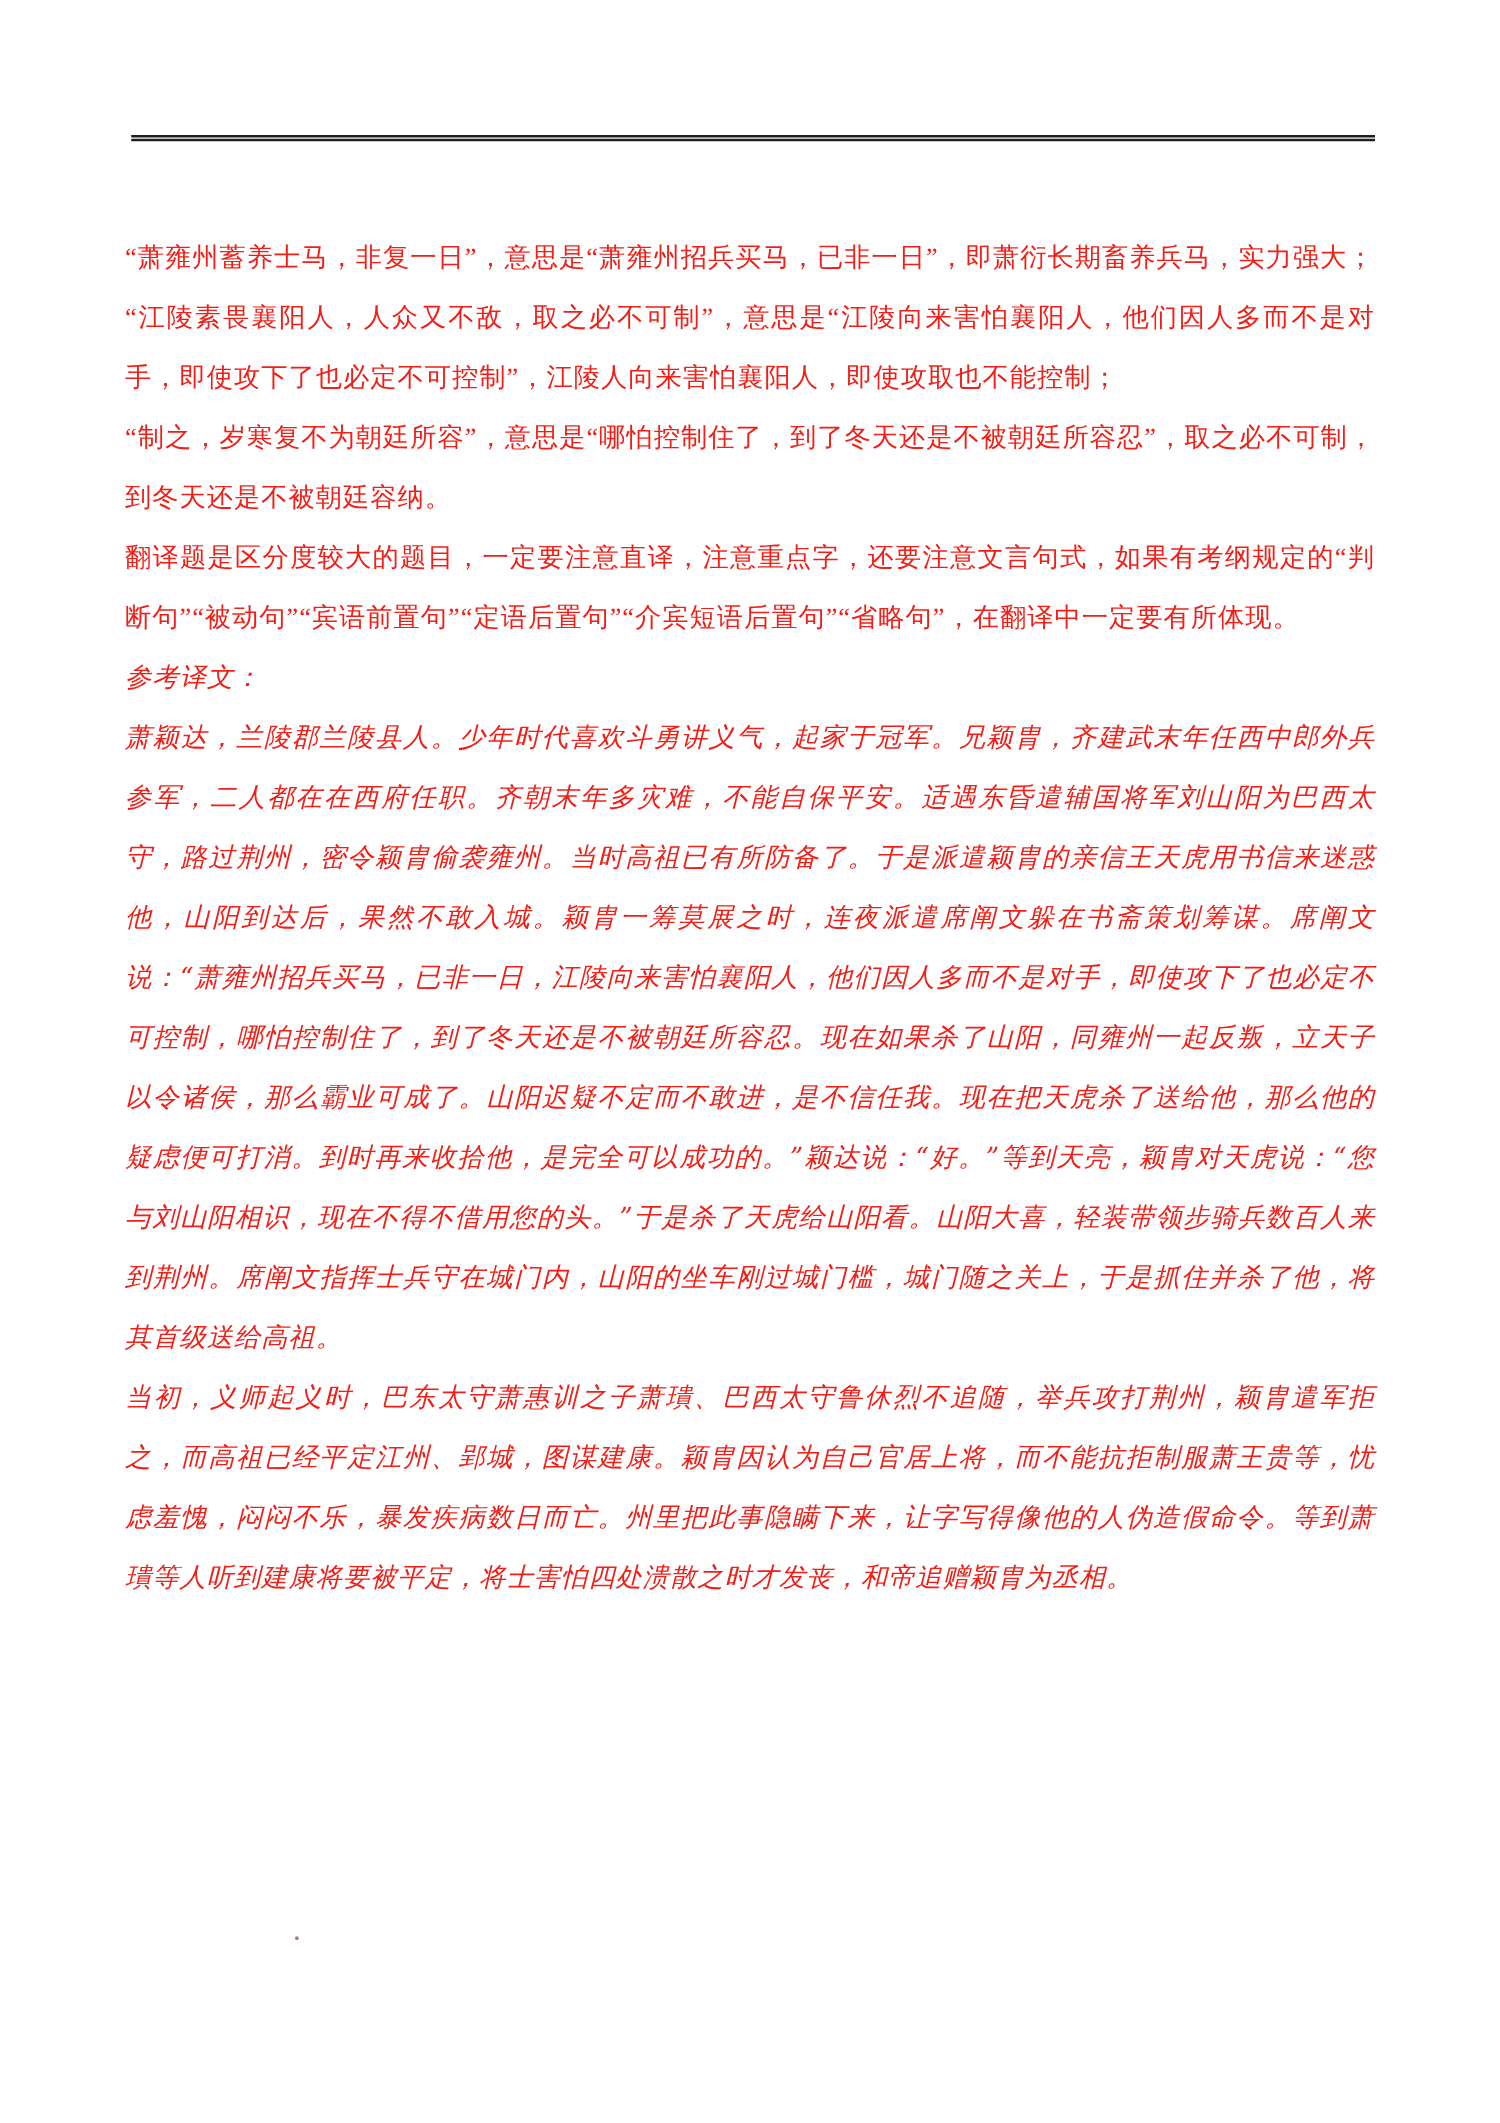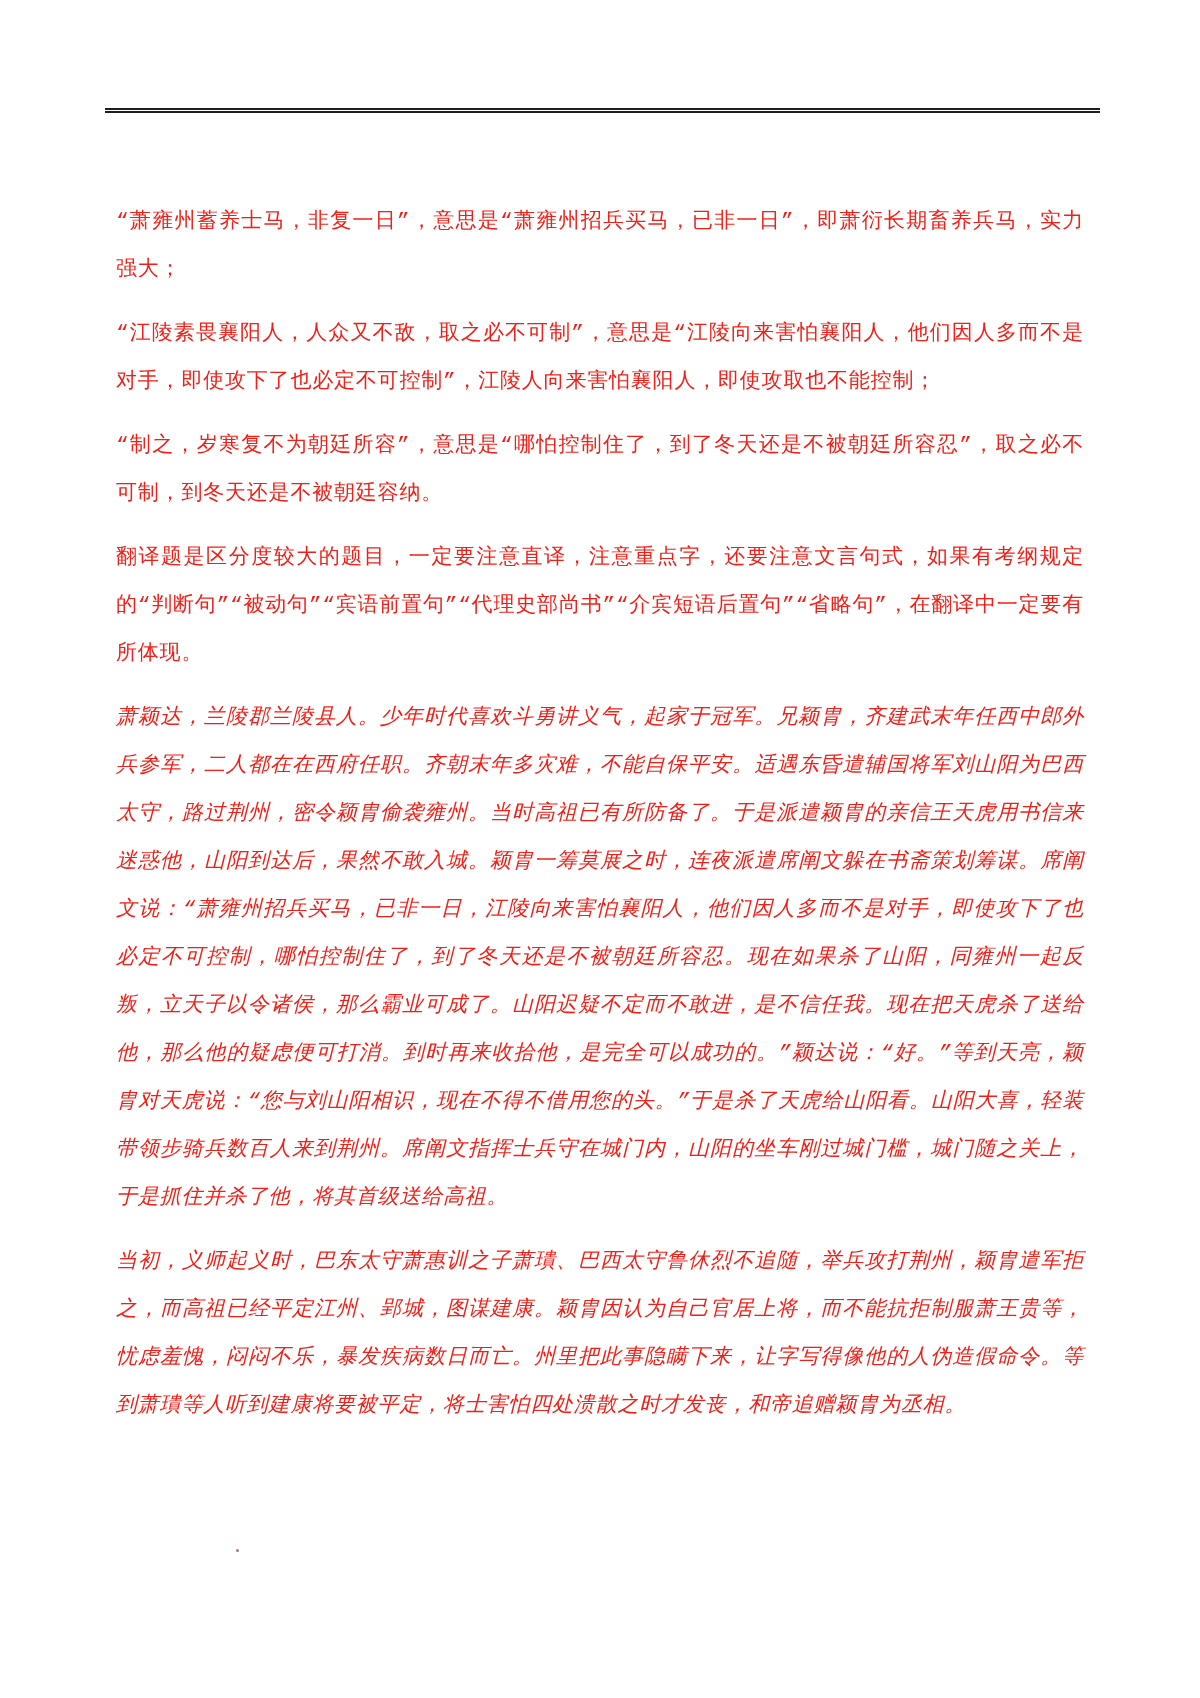--- a/index.html
+++ b/index.html
@@ -33,23 +33,22 @@
     top: 182px;
     width: 1000px;
     color: #f02018;
     font-size: 21px;
     line-height: 48px;
     letter-spacing: 0.8px;
     text-align: justify;
     text-justify: inter-ideograph;
   }
   .content p {
-    margin: 16px;
+    margin: 0;
     padding: 0;
-    font-family: Liberation Mono, monospace;
   }
   .song {
     font-family: "Liberation Serif", "DejaVu Serif", serif;
     font-style: normal;
   }
   .kai {
     font-family: "DejaVu Serif", "Liberation Serif", serif;
     font-style: italic;
   }
   .stray {
@@ -68,22 +67,23 @@
 <div class="page">
 
   <div class="rule"></div>
 
   <div class="content">
 
     <p class="song">“萧雍州蓄养士马，非复一日”，意思是“萧雍州招兵买马，已非一日”，即萧衍长期畜养兵马，实力强大；</p>
     <p class="song">“江陵素畏襄阳人，人众又不敌，取之必不可制”，意思是“江陵向来害怕襄阳人，他们因人多而不是对手，即使攻下了也必定不可控制”，江陵人向来害怕襄阳人，即使攻取也不能控制；</p>
     <p class="song">“制之，岁寒复不为朝廷所容”，意思是“哪怕控制住了，到了冬天还是不被朝廷所容忍”，取之必不可制，到冬天还是不被朝廷容纳。</p>
 
-    <p class="song">翻译题是区分度较大的题目，一定要注意直译，注意重点字，还要注意文言句式，如果有考纲规定的“判断句”“被动句”“宾语前置句”“代理史部尚书”“介宾短语后置句”“省略句”，在翻译中一定要有所体现。</p>
+    <p class="song">翻译题是区分度较大的题目，一定要注意直译，注意重点字，还要注意文言句式，如果有考纲规定的“判断句”“被动句”“宾语前置句”“定语后置句”“介宾短语后置句”“省略句”，在翻译中一定要有所体现。</p>
 
+    <p class="kai">参考译文：</p>
     <p class="kai">萧颖达，兰陵郡兰陵县人。少年时代喜欢斗勇讲义气，起家于冠军。兄颖胄，齐建武末年任西中郎外兵参军，二人都在在西府任职。齐朝末年多灾难，不能自保平安。适遇东昏遣辅国将军刘山阳为巴西太守，路过荆州，密令颖胄偷袭雍州。当时高祖已有所防备了。于是派遣颖胄的亲信王天虎用书信来迷惑他，山阳到达后，果然不敢入城。颖胄一筹莫展之时，连夜派遣席阐文躲在书斋策划筹谋。席阐文说：“萧雍州招兵买马，已非一日，江陵向来害怕襄阳人，他们因人多而不是对手，即使攻下了也必定不可控制，哪怕控制住了，到了冬天还是不被朝廷所容忍。现在如果杀了山阳，同雍州一起反叛，立天子以令诸侯，那么霸业可成了。山阳迟疑不定而不敢进，是不信任我。现在把天虎杀了送给他，那么他的疑虑便可打消。到时再来收拾他，是完全可以成功的。”颖达说：“好。”等到天亮，颖胄对天虎说：“您与刘山阳相识，现在不得不借用您的头。”于是杀了天虎给山阳看。山阳大喜，轻装带领步骑兵数百人来到荆州。席阐文指挥士兵守在城门内，山阳的坐车刚过城门槛，城门随之关上，于是抓住并杀了他，将其首级送给高祖。</p>
     <p class="kai">当初，义师起义时，巴东太守萧惠训之子萧璝、巴西太守鲁休烈不追随，举兵攻打荆州，颖胄遣军拒之，而高祖已经平定江州、郢城，图谋建康。颖胄因认为自己官居上将，而不能抗拒制服萧王贵等，忧虑羞愧，闷闷不乐，暴发疾病数日而亡。州里把此事隐瞒下来，让字写得像他的人伪造假命令。等到萧璝等人听到建康将要被平定，将士害怕四处溃散之时才发丧，和帝追赠颖胄为丞相。</p>
 
   </div>
 
   <div class="stray"></div>
 
 </div>
 
 </body></html>

